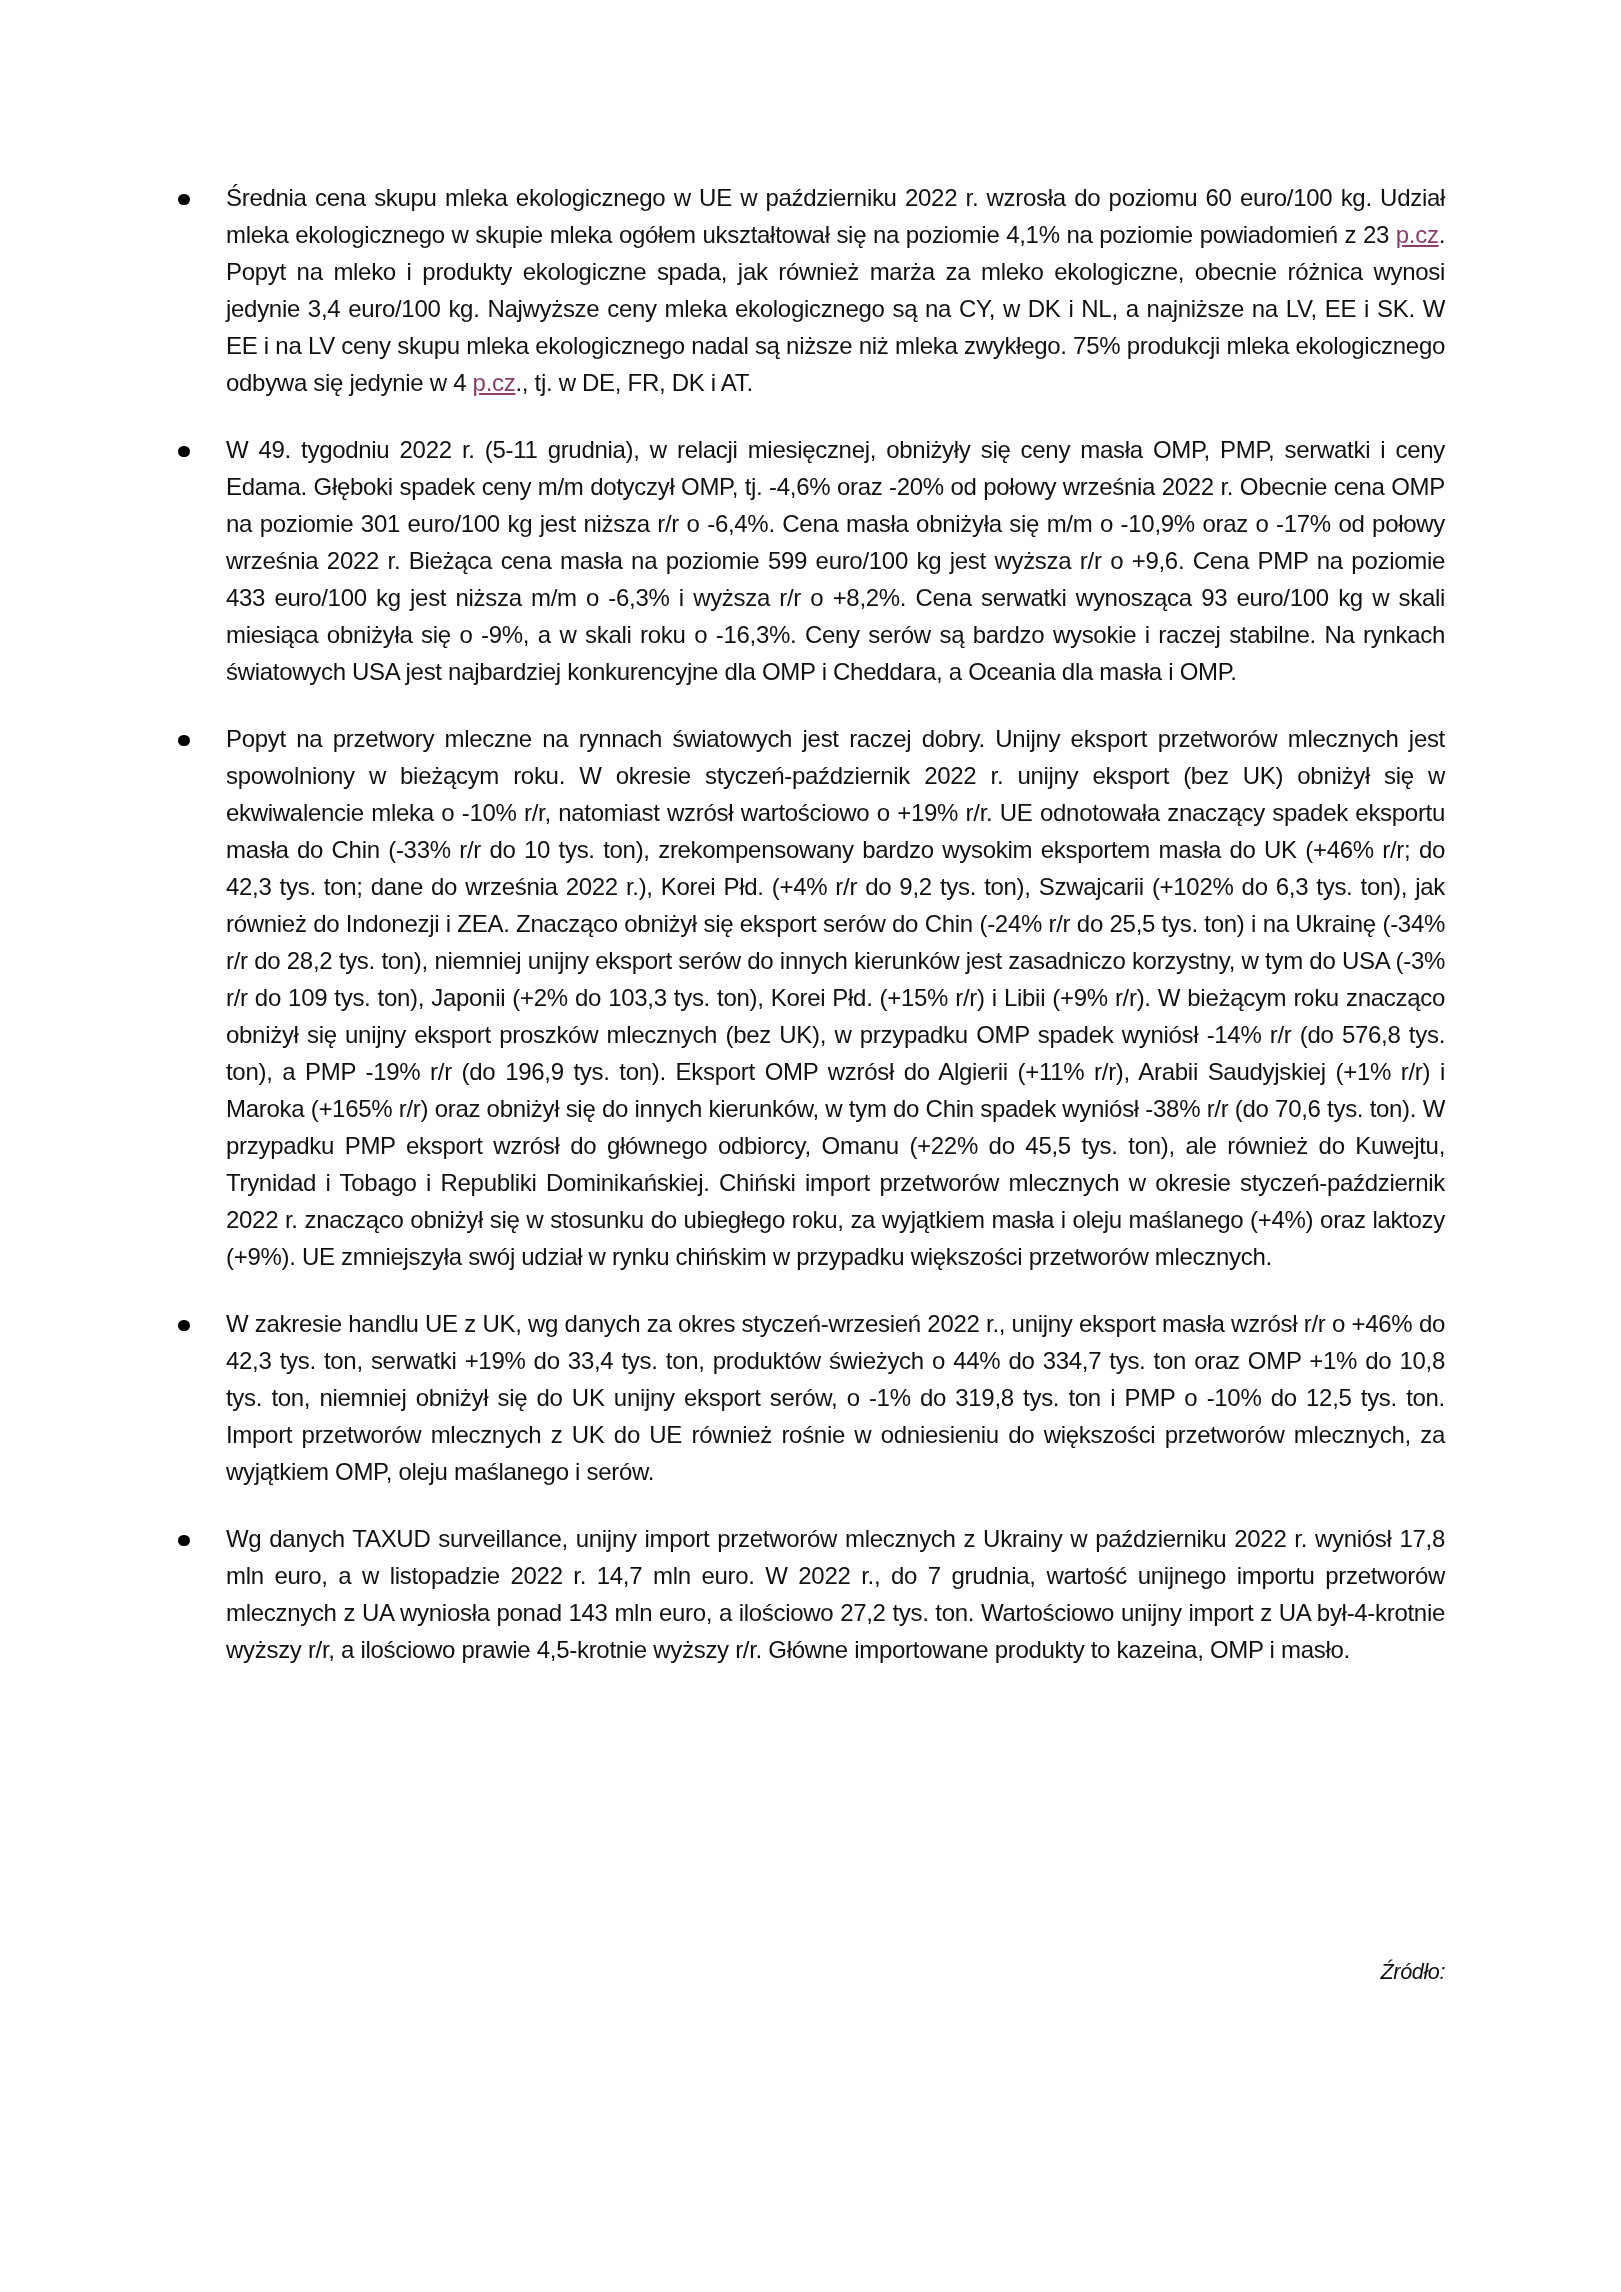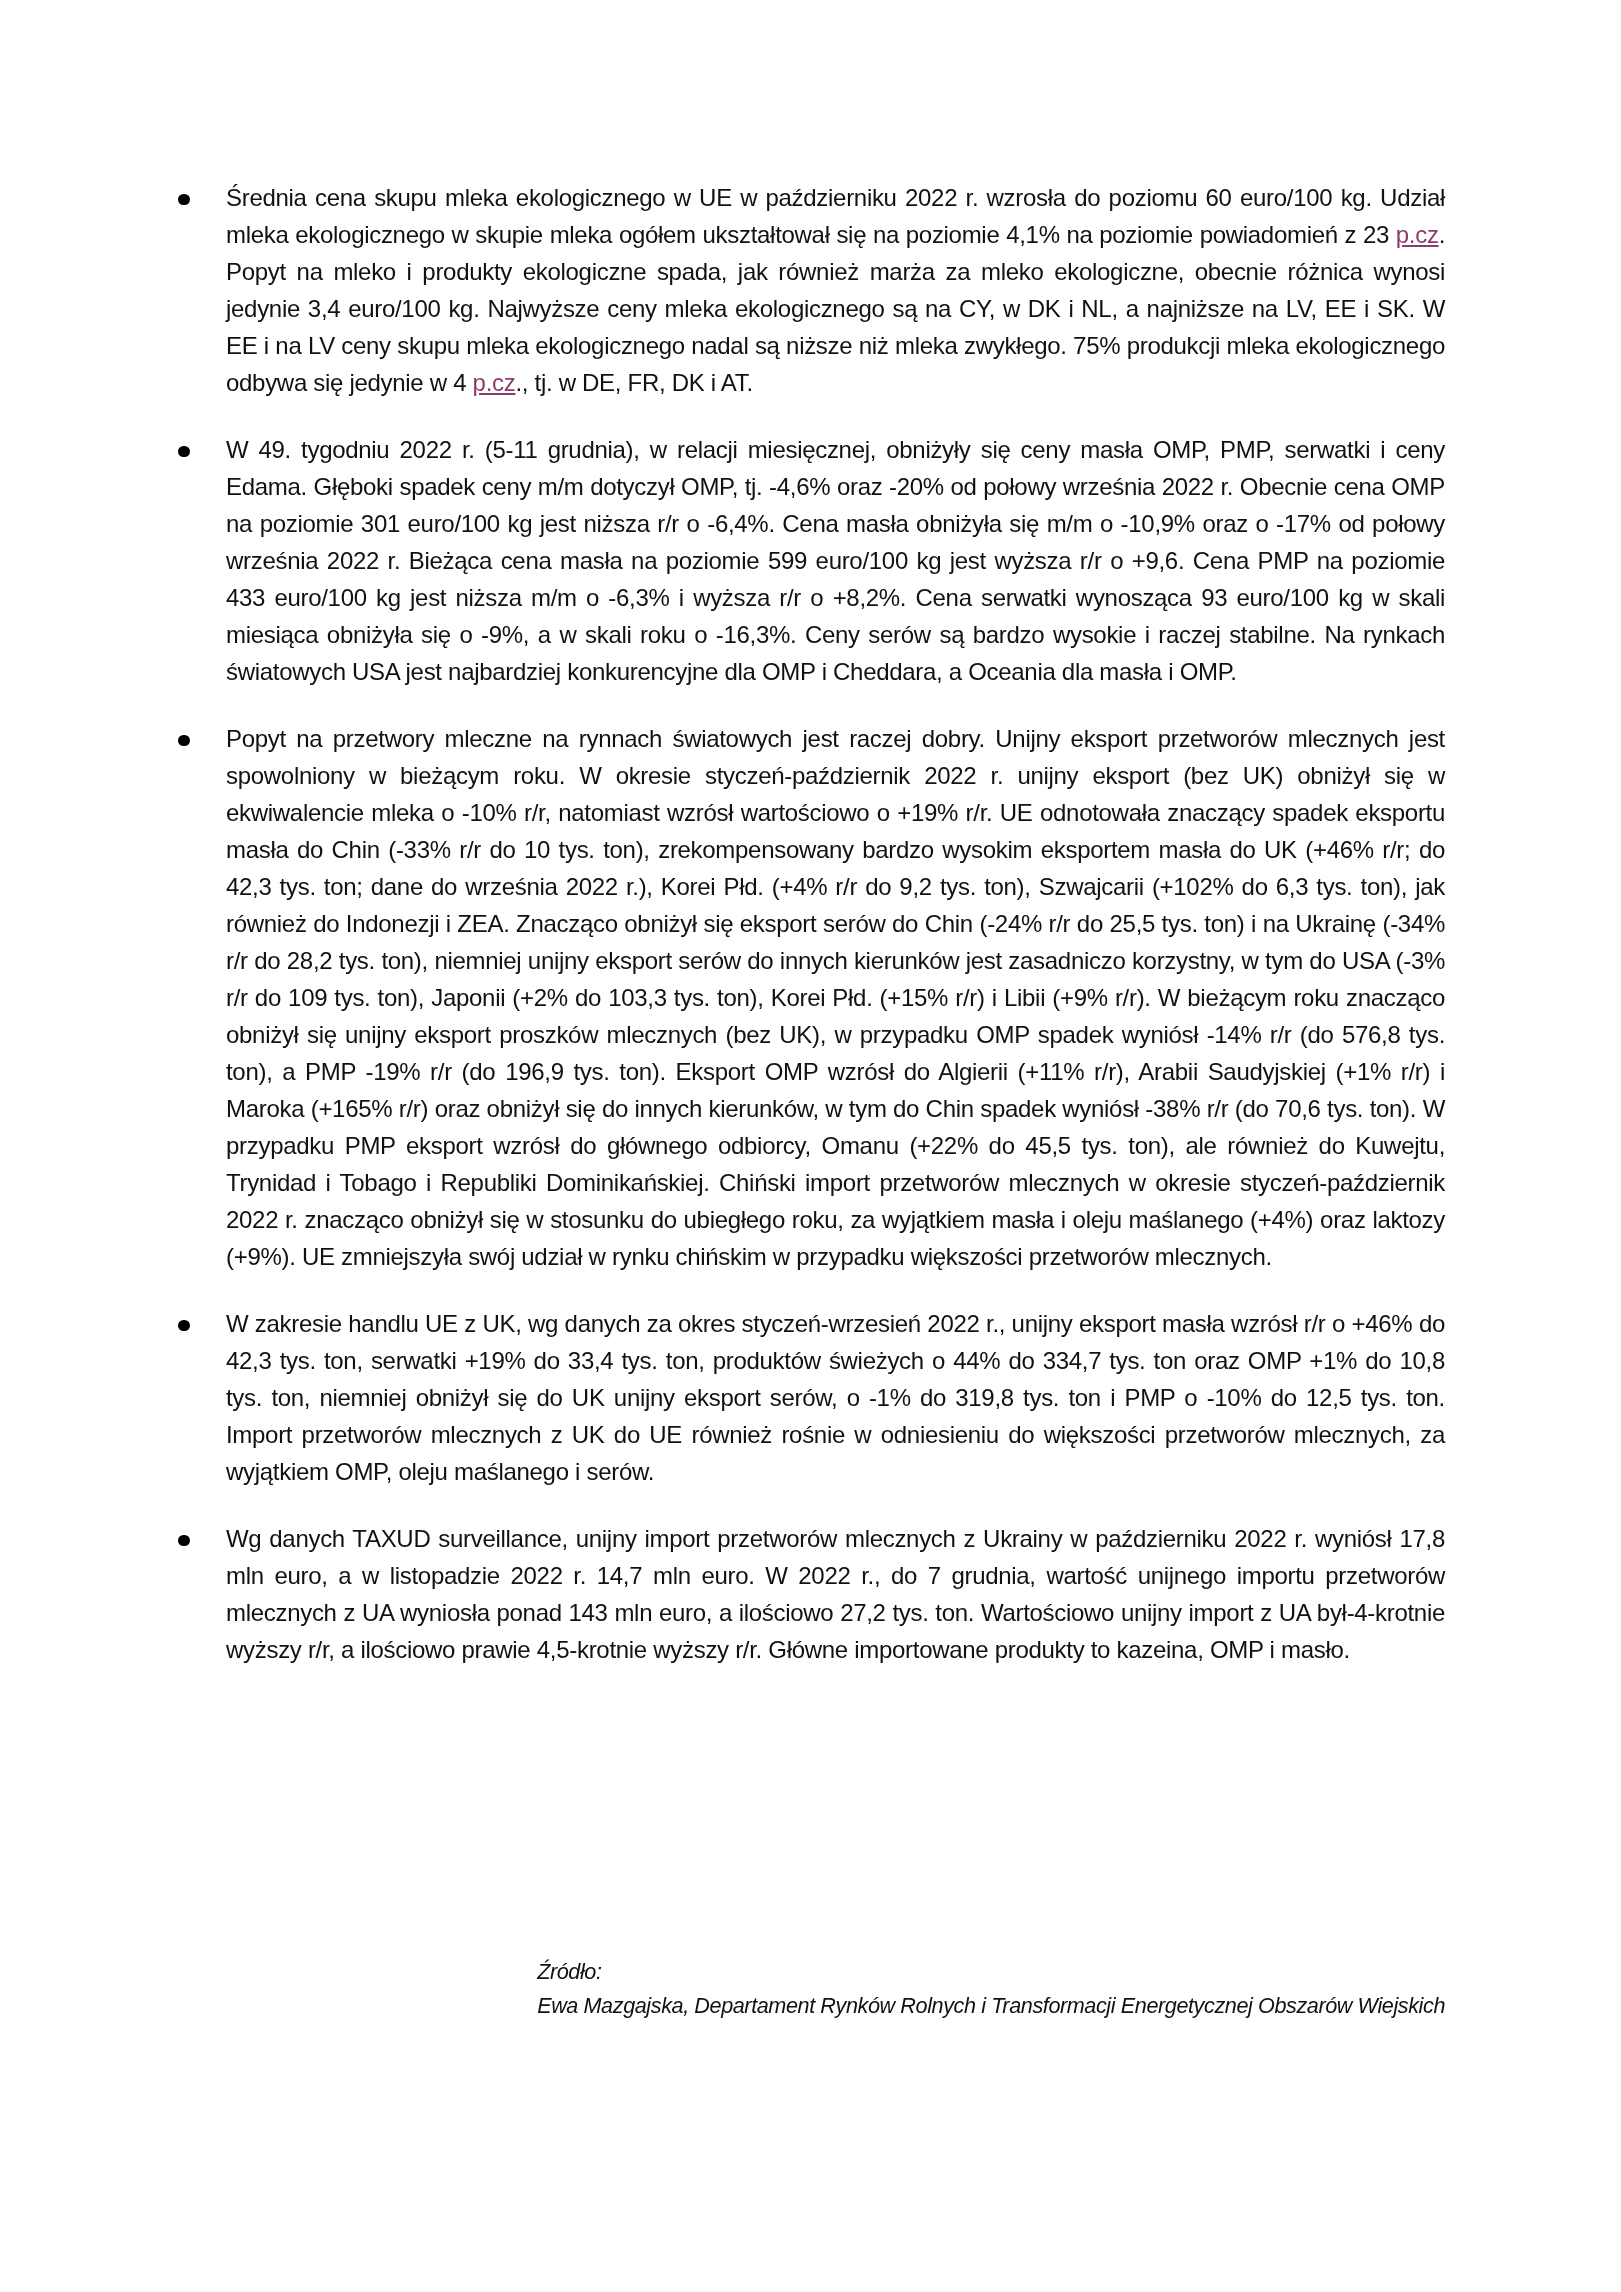--- a/index.html
+++ b/index.html
@@ -41,16 +41,15 @@
       <span class="bullet-text">W zakresie handlu UE z UK, wg danych za okres styczeń-wrzesień 2022 r., unijny eksport masła wzrósł r/r o +46% do 42,3 tys. ton, serwatki +19% do 33,4 tys. ton, produktów świeżych o 44% do 334,7 tys. ton oraz OMP +1% do 10,8 tys. ton, niemniej obniżył się do UK unijny eksport serów, o -1% do 319,8 tys. ton i PMP o -10% do 12,5 tys. ton. Import przetworów mlecznych z UK do UE również rośnie w odniesieniu do większości przetworów mlecznych, za wyjątkiem OMP, oleju maślanego i serów.</span>
     </li>
     <li class="bullet-item">
       <span class="bullet-dot"></span>
       <span class="bullet-text">Wg danych TAXUD surveillance, unijny import przetworów mlecznych z Ukrainy w październiku 2022 r. wyniósł 17,8 mln euro, a w listopadzie 2022 r. 14,7 mln euro. W 2022 r., do 7 grudnia, wartość unijnego importu przetworów mlecznych z UA wyniosła ponad 143 mln euro, a ilościowo 27,2 tys. ton. Wartościowo unijny import z UA był-4-krotnie wyższy r/r, a ilościowo prawie 4,5-krotnie wyższy r/r. Główne importowane produkty to kazeina, OMP i masło.</span>
     </li>
   </ul>
 
   <div class="source">
     <div>Źródło:</div>
-    <div>Ewa Mazgajska, Departament Rynków Rolnych i Transformacji Energetycznej Obszarów Wiejskich</div>
   </div>
 </div>
 
 
 </body></html>

